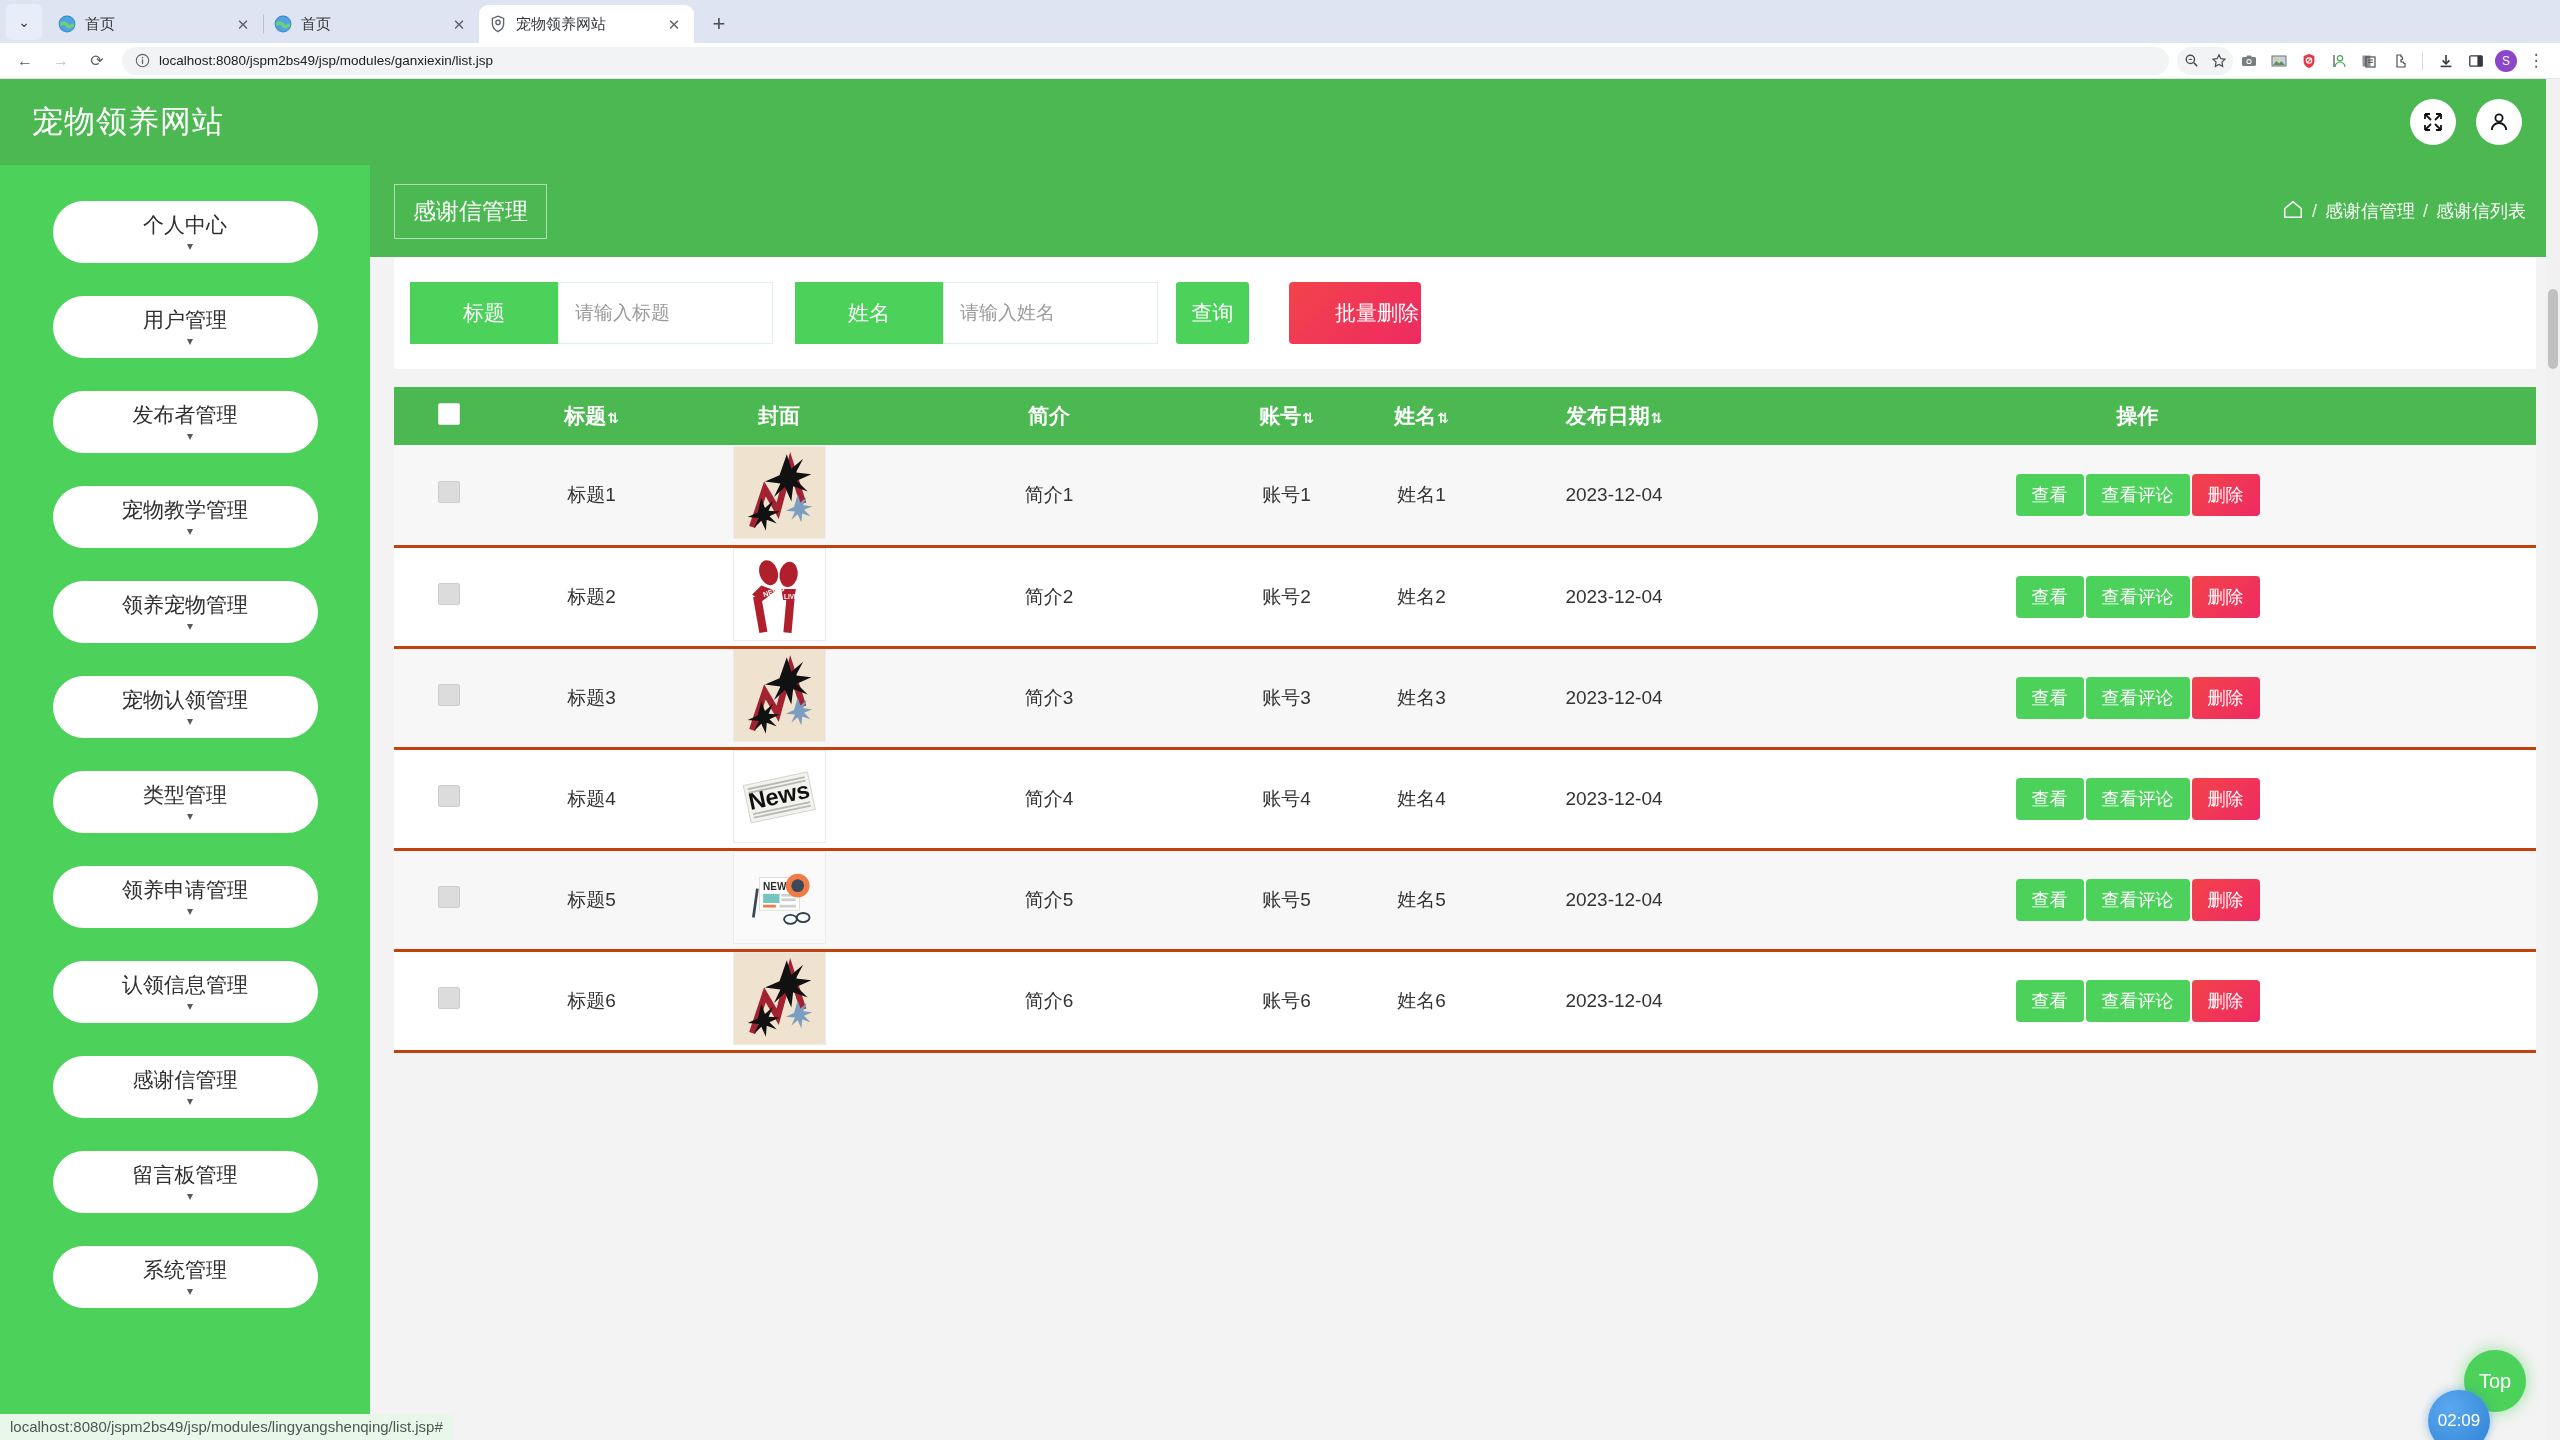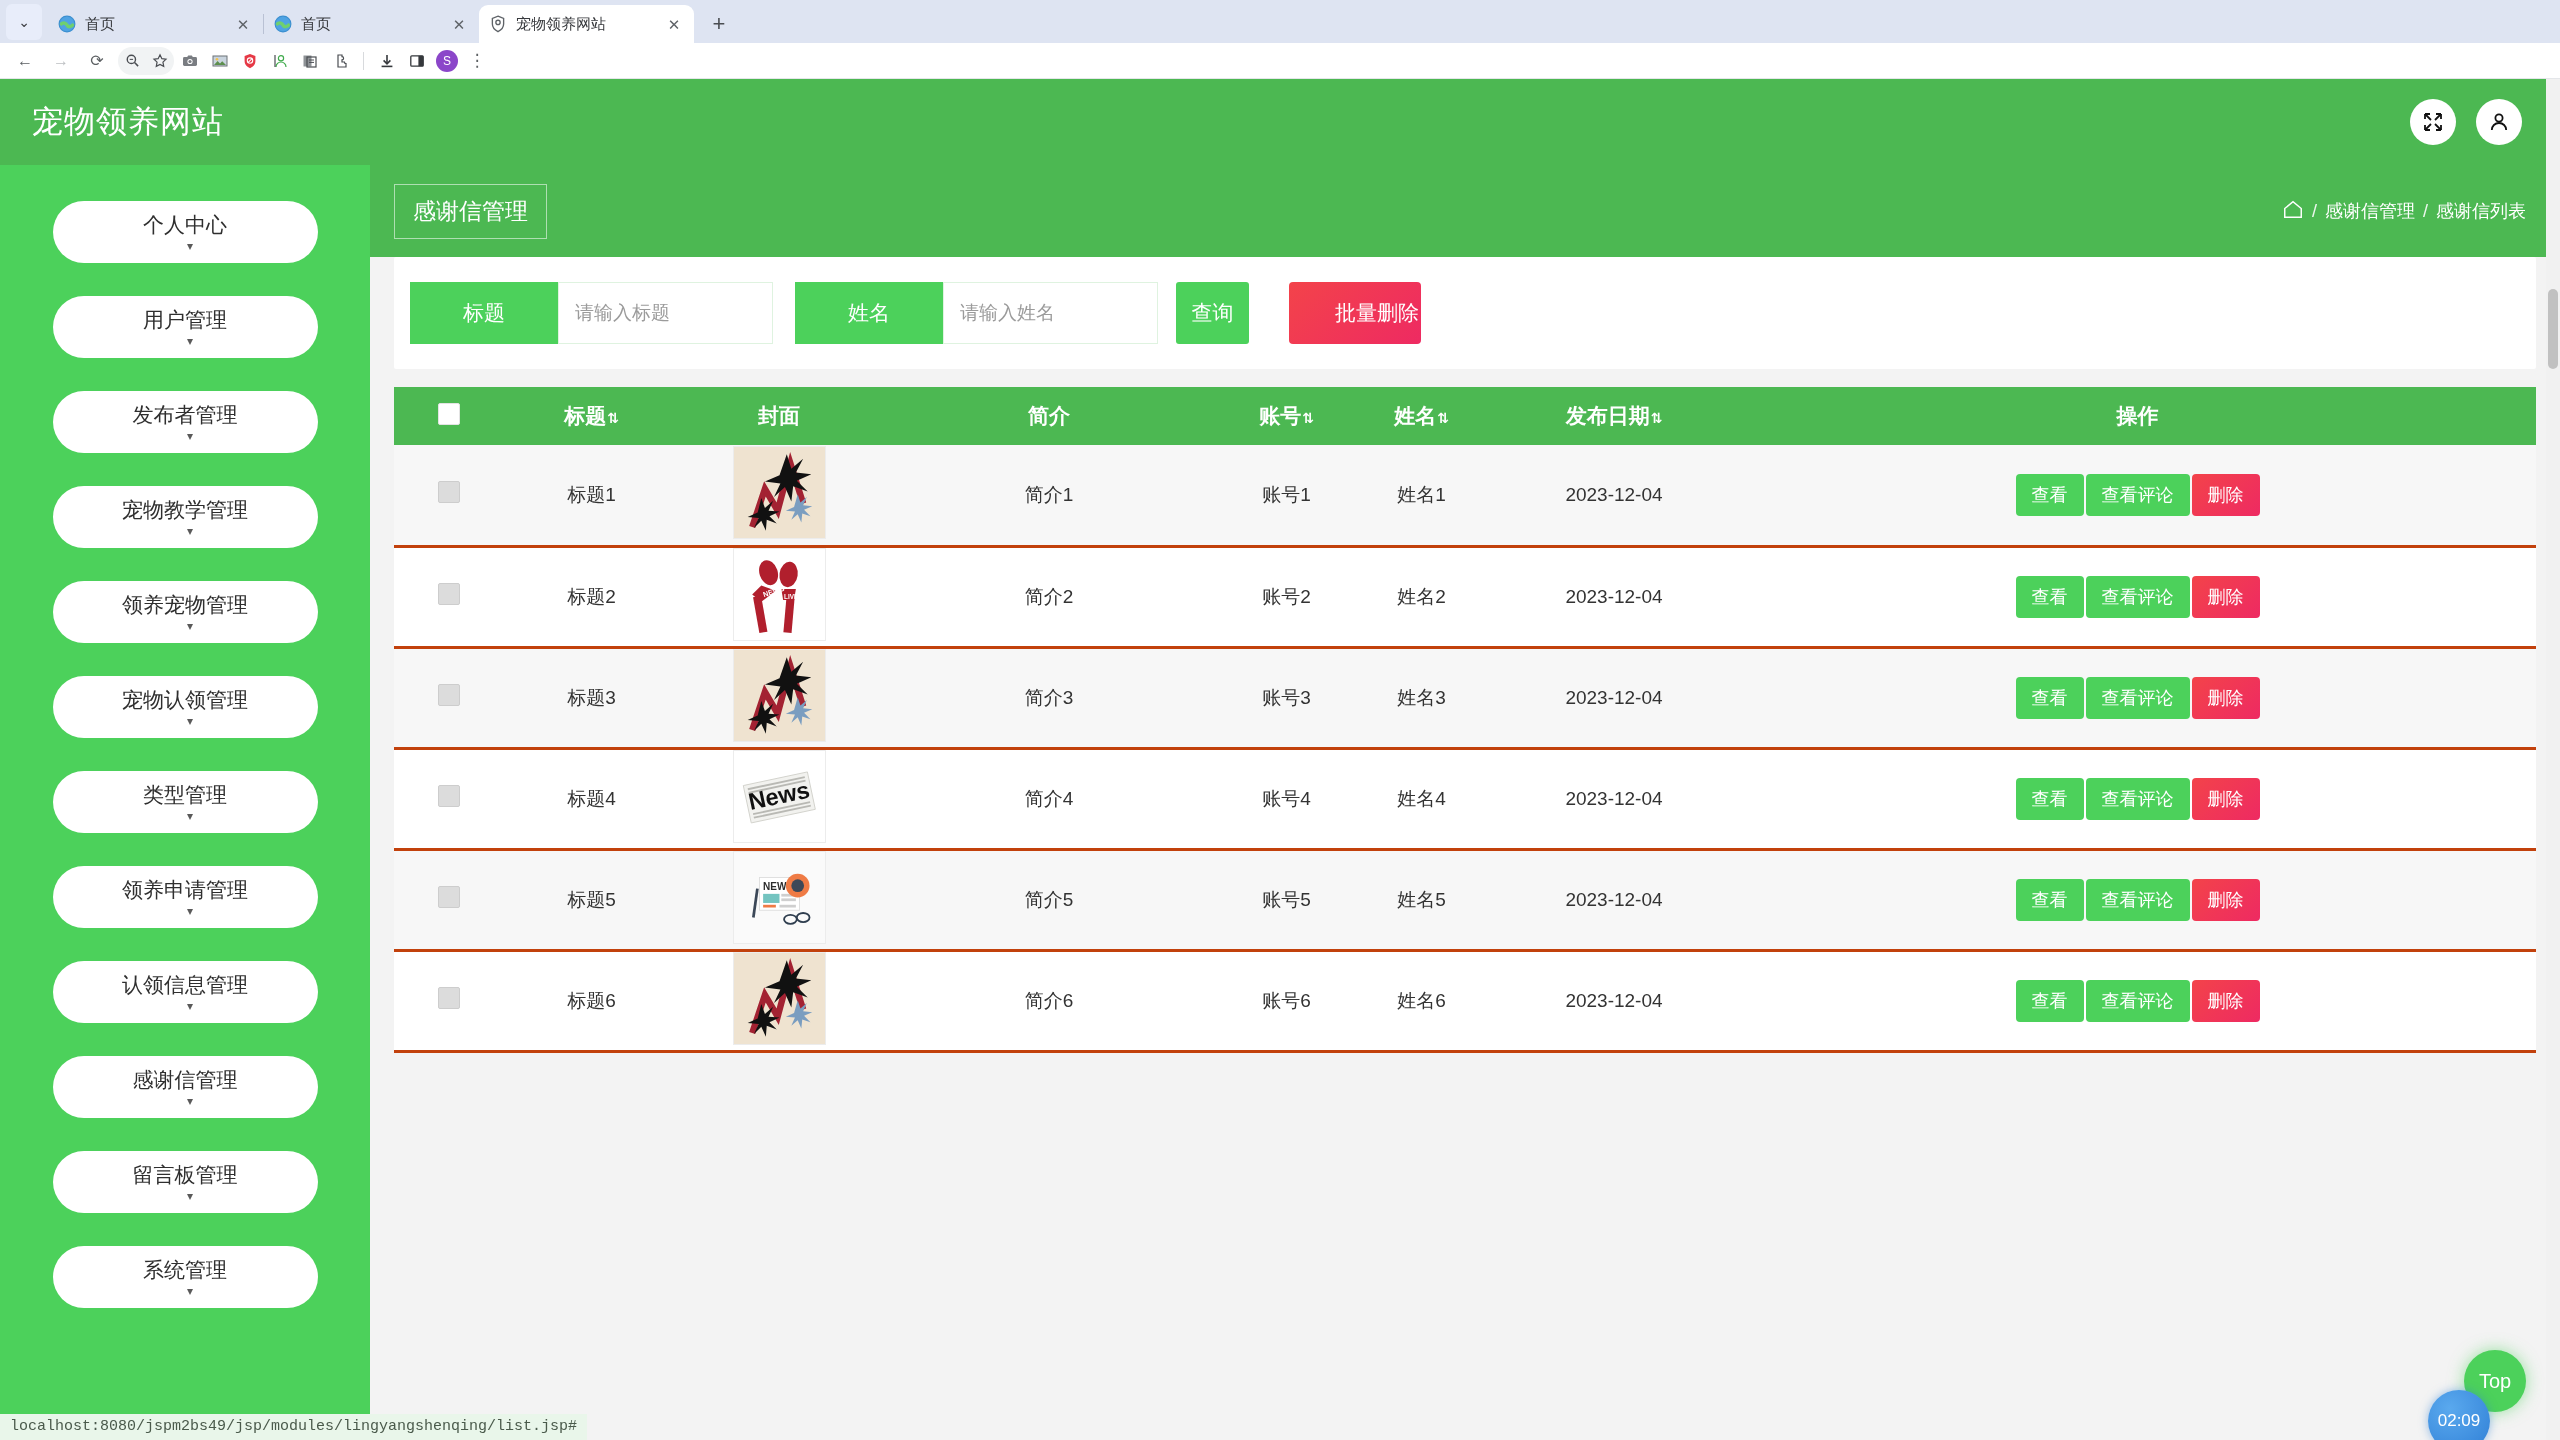--- a/index.html
+++ b/index.html
@@ -316,21 +316,20 @@
 
   .statusbar {
     position: absolute;
     left: 0; bottom: 0;
     background: #e9f6ea;
     color: #4a5a4b;
     font-size: 15px;
     padding: 4px 10px 5px 10px;
     white-space: nowrap;
     z-index: 50;
-    font-family: Liberation Mono, monospace;
   }
   
   .cursor {
     position: absolute;
     left: 258px; top: 1155px;
     width: 0; height: 0; z-index: 90;
     pointer-events: none;
   }
 </style>
 </head>
@@ -375,20 +374,30 @@
     <span class="tab-close">✕</span>
   </div>
   <div class="new-tab-btn">+</div>
 </div>
 
 <div class="browser-toolbar">
   <div class="nav-btn">←</div>
   <div class="nav-btn disabled">→</div>
   <div class="nav-btn">⟳</div>
 
+  <div class="omnibox">
+    <span class="site-info">
+      <svg viewBox="0 0 16 16" width="15" height="15">
+          <circle cx="8" cy="8" r="6.6" fill="none" stroke="#5f6368" stroke-width="1.2"></circle>
+          <circle cx="8" cy="4.9" r=".85" fill="#5f6368"></circle>
+          <rect x="7.3" y="6.7" width="1.4" height="5" rx=".6" fill="#5f6368"></rect>
+        </svg>
+    </span>
+    <span>localhost:8080/jspm2bs49/jsp/modules/ganxiexin/list.jsp</span>
+  </div>
 
   <div class="tb-icons">
     <div class="tb-pill">
       <div class="tb-icon">
         <svg viewBox="0 0 16 16" width="15" height="15">
             <circle cx="6.8" cy="6.8" r="4.4" fill="none" stroke="#4a4d52" stroke-width="1.5"></circle>
             <line x1="10.2" y1="10.2" x2="14" y2="14" stroke="#4a4d52" stroke-width="1.6"></line>
             <line x1="5" y1="6.8" x2="8.6" y2="6.8" stroke="#4a4d52" stroke-width="1.1"></line>
           </svg>
       </div>

